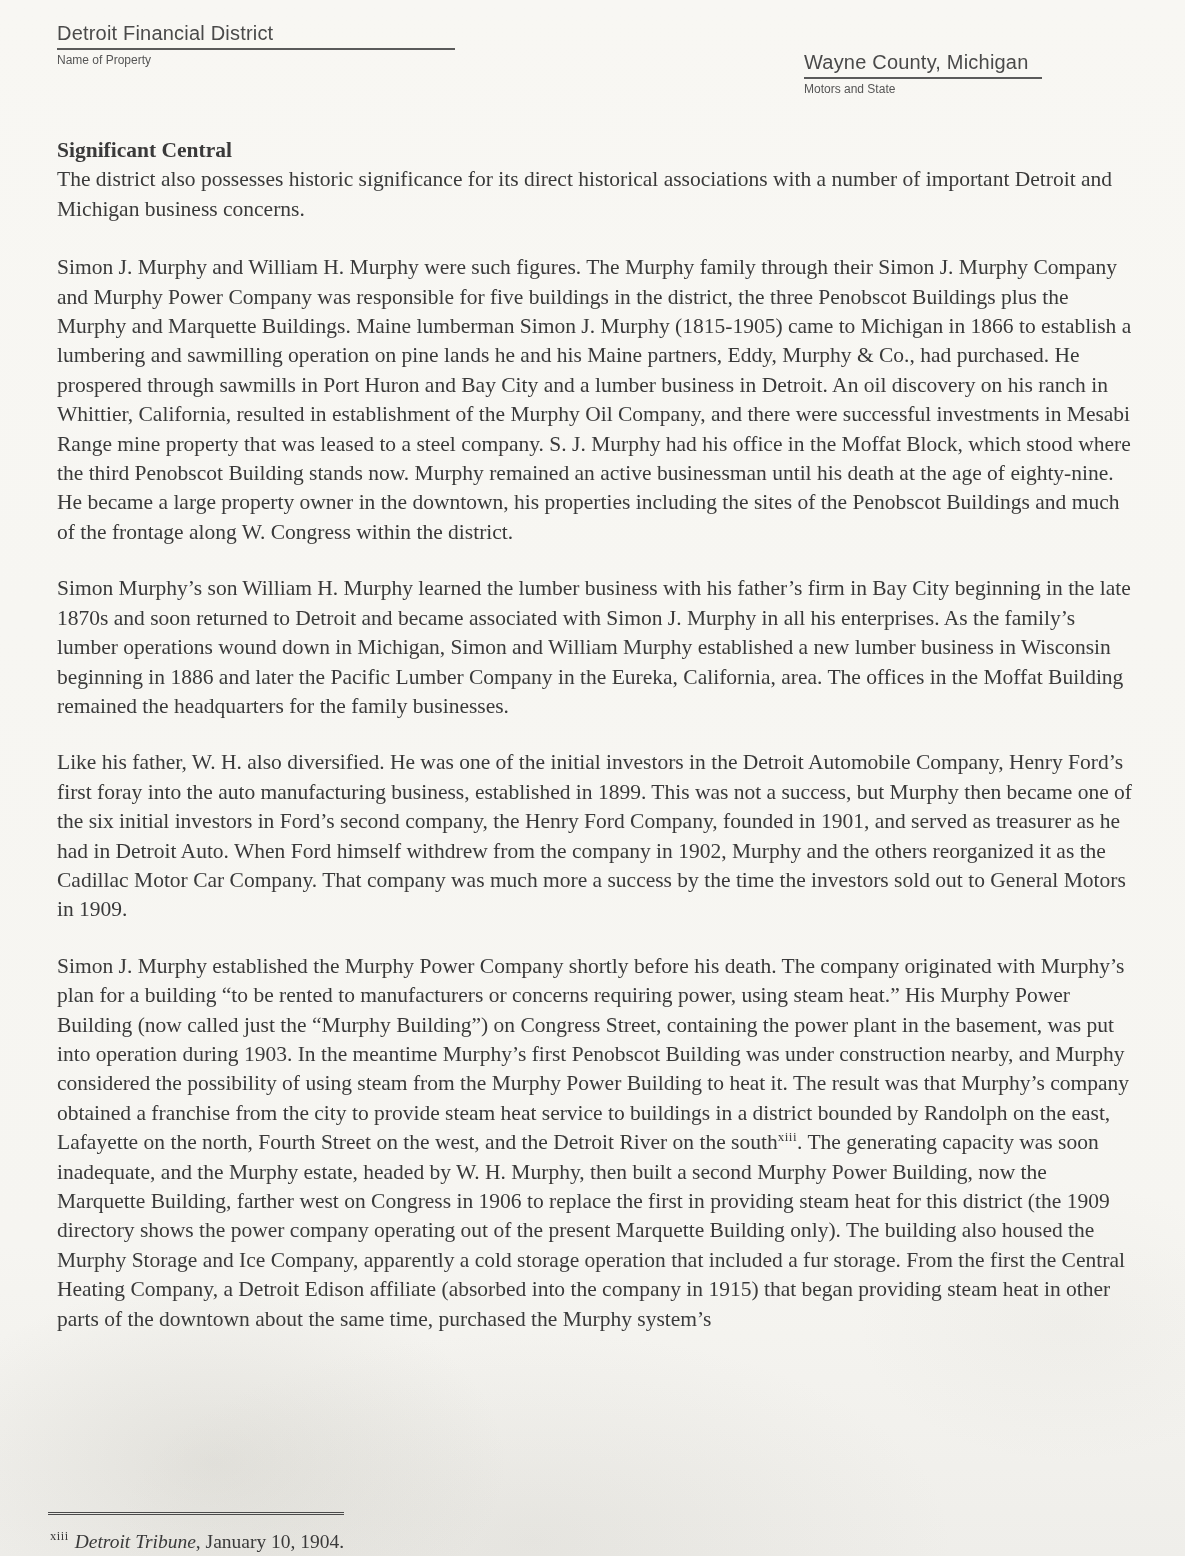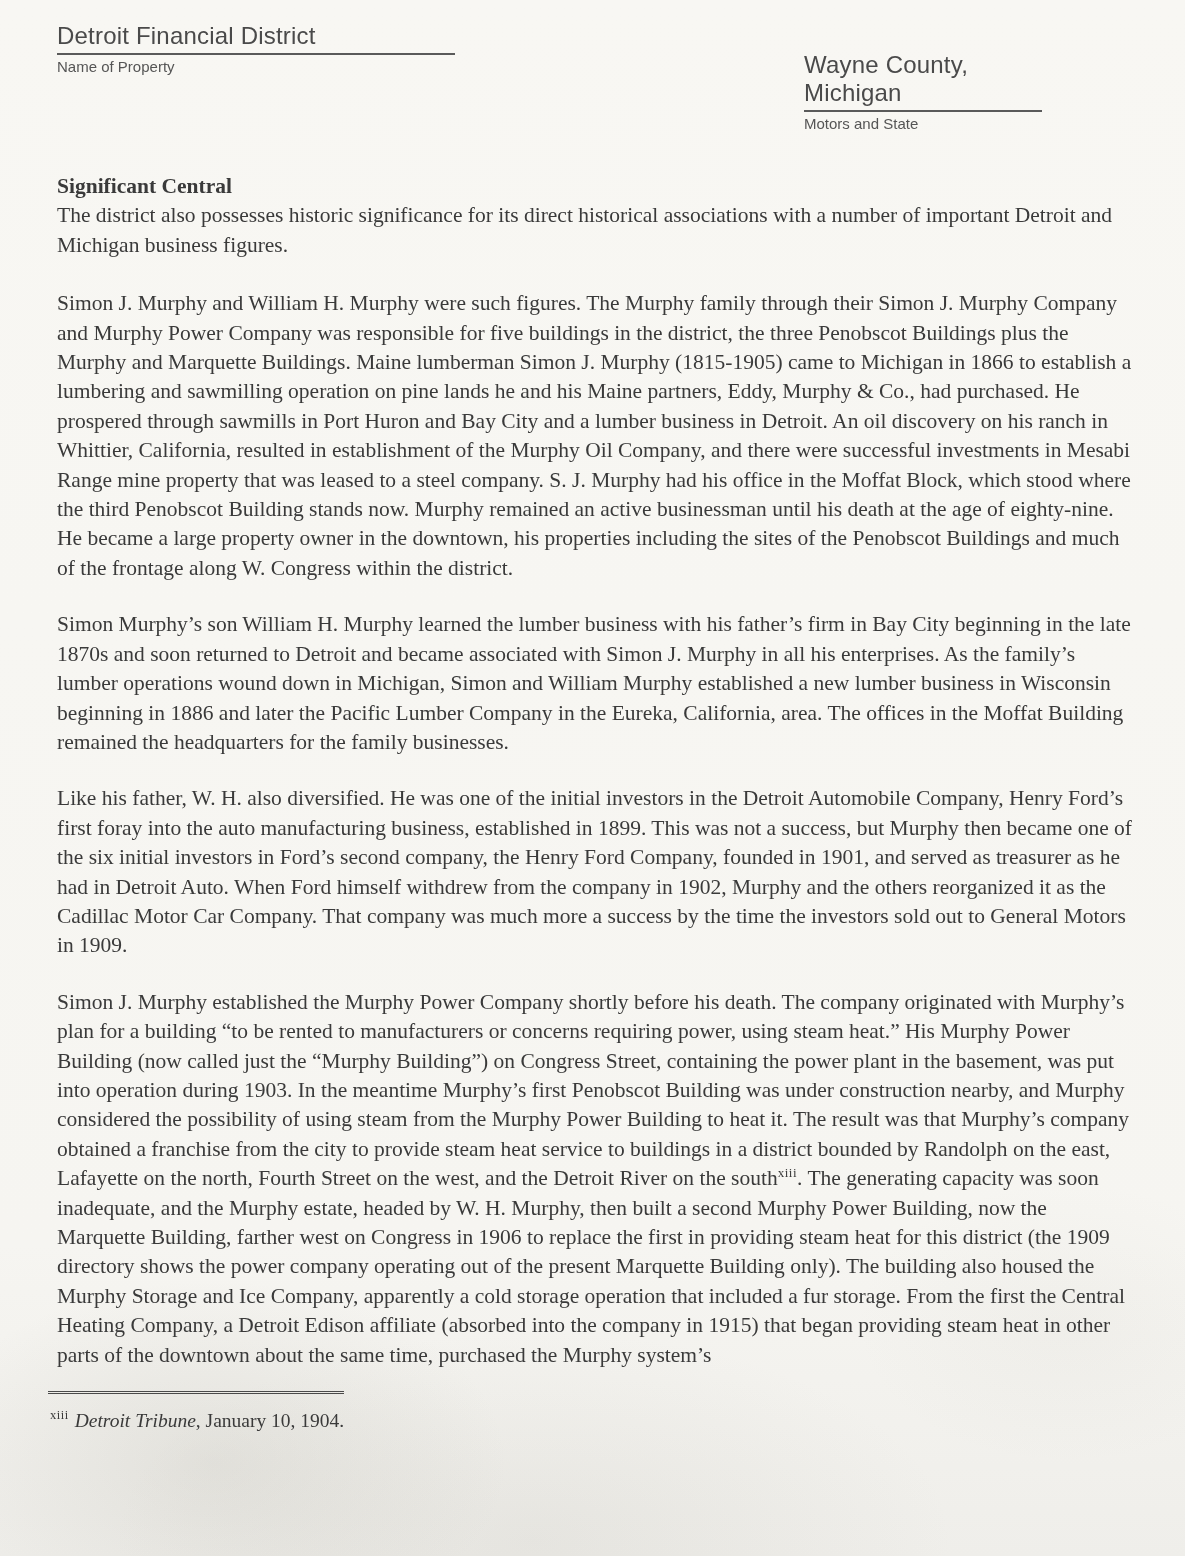--- a/index.html
+++ b/index.html
@@ -28,29 +28,29 @@
 
   
   .doc-header {
     display: flex;
     justify-content: space-between;
     align-items: flex-start;
     font-family: "Liberation Sans", sans-serif;
     color: #4a4a4a;
   }
   .header-field .value {
-    font-size: 24px;
+    font-size: 20px;
     letter-spacing: 0.2px;
     padding-bottom: 3px;
     border-bottom: 2px solid #5a5a5a;
   }
   .header-field.left .value  { width: 398px; }
   .header-field.right .value { width: 238px; margin-top: 29px; }
   .header-field .label {
-    font-size: 15px;
+    font-size: 12px;
     margin-top: 3px;
     color: #555;
   }
   .header-field.right { margin-right: 93px; }
 
   
   .doc-body {
     margin-top: 40px;
     width: 1080px;
     font-size: 21.5px;
@@ -78,21 +78,21 @@
     font-size: 13px;
     line-height: 0;
     vertical-align: super;
     letter-spacing: 0.5px;
   }
 
   
   .footnote-block {
     position: absolute;
     left: 48px;
-    top: 1391px;
+    top: 1512px;
     width: 700px;
   }
   .footnote-separator {
     width: 296px;
     height: 0;
     border-top: 3px double #4a4a4a;
   }
   .footnote-text {
     margin: 14px 0 0 2px;
     font-size: 19.5px;
@@ -120,21 +120,21 @@
     <div class="header-field right">
       <div class="value">Wayne County, Michigan</div>
       <div class="label">Motors and State</div>
     </div>
   </div>
 
   <div class="doc-body">
 
     <h3 class="section-heading">Significant Central</h3>
 
-    <p class="intro-para">The district also possesses historic significance for its direct historical associations with a number of important Detroit and Michigan business figures.</p>
+    <p class="intro-para">The district also possesses historic significance for its direct historical associations with a number of important Detroit and Michigan business concerns.</p>
 
 
     <p class="body-para">Simon J. Murphy and William H. Murphy were such figures.  The Murphy family through their Simon J. Murphy Company and Murphy Power Company was responsible for five buildings in the district, the three Penobscot Buildings plus the Murphy and Marquette Buildings.  Maine lumberman Simon J. Murphy (1815-1905) came to Michigan in 1866 to establish a lumbering and sawmilling operation on pine lands he and his Maine partners, Eddy, Murphy &amp; Co., had purchased.  He prospered through sawmills in Port Huron and Bay City and a lumber business in Detroit.  An oil discovery on his ranch in Whittier, California, resulted in establishment of the Murphy Oil Company, and there were successful investments in Mesabi Range mine property that was leased to a steel company.  S. J. Murphy had his office in the Moffat Block, which stood where the third Penobscot Building stands now.  Murphy remained an active businessman until his death at the age of eighty-nine.  He became a large property owner in the downtown, his properties including the sites of the Penobscot Buildings and much of the frontage along W. Congress within the district.</p>
 
     <p class="body-para">Simon Murphy’s son William H. Murphy learned the lumber business with his father’s firm in Bay City beginning in the late 1870s and soon returned to Detroit and became associated with Simon J. Murphy in all his enterprises.  As the family’s lumber operations wound down in Michigan, Simon and William Murphy established a new lumber business in Wisconsin beginning in 1886 and later the Pacific Lumber Company in the Eureka, California, area.  The offices in the Moffat Building remained the headquarters for the family businesses.</p>
 
     <p class="body-para">Like his father, W. H. also diversified.  He was one of the initial investors in the Detroit Automobile Company, Henry Ford’s first foray into the auto manufacturing business, established in 1899.  This was not a success, but Murphy then became one of the six initial investors in Ford’s second company, the Henry Ford Company, founded in 1901, and served as treasurer as he had in Detroit Auto.  When Ford himself withdrew from the company in 1902, Murphy and the others reorganized it as the Cadillac Motor Car Company.  That company was much more a success by the time the investors sold out to General Motors in 1909.</p>
 
     <p class="body-para"><span>Simon J. Murphy established the Murphy Power Company shortly before his death.  The company originated with Murphy’s plan for a building “to be rented to manufacturers or concerns requiring power, using steam heat.”  His Murphy Power Building (now called just the “Murphy Building”) on Congress Street, containing the power plant in the basement, was put into operation during 1903.  In the meantime Murphy’s first Penobscot Building was under construction nearby, and Murphy considered the possibility of using steam from the Murphy Power Building to heat it.  The result was that Murphy’s company obtained a franchise from the city to provide steam heat service to buildings in a district bounded by Randolph on the east, Lafayette on the north, Fourth Street on the west, and the Detroit River on the south</span><sup class="note-ref">xiii</sup><span>.  The generating capacity was soon inadequate, and the Murphy estate, headed by W. H. Murphy, then built a second Murphy Power Building, now the Marquette Building, farther west on Congress in 1906 to replace the first in providing steam heat for this district (the 1909 directory shows the power company operating out of the present Marquette Building only).  The building also housed the Murphy Storage and Ice Company, apparently a cold storage operation that included a fur storage.  From the first the Central Heating Company, a Detroit Edison affiliate (absorbed into the company in 1915) that began providing steam heat in other parts of the downtown about the same time, purchased the Murphy system’s</span></p>
 

